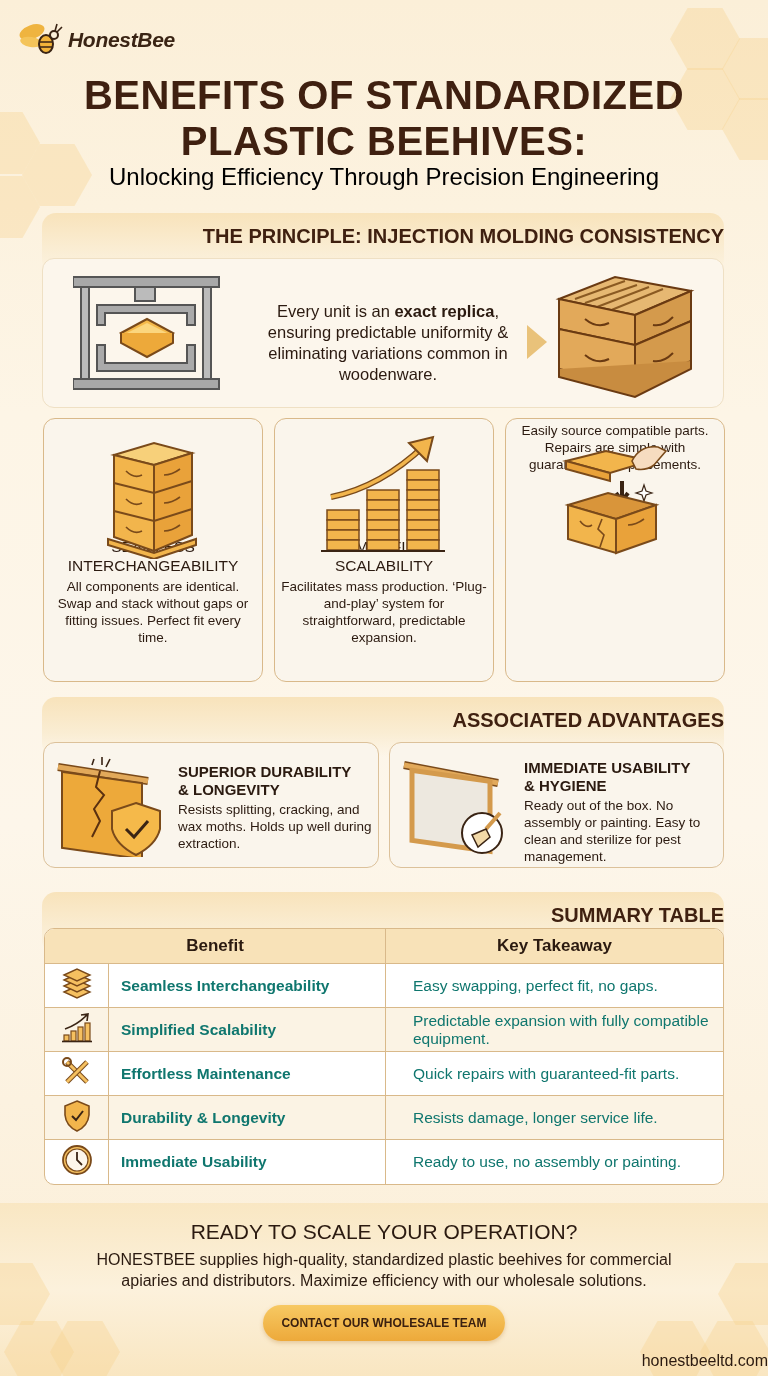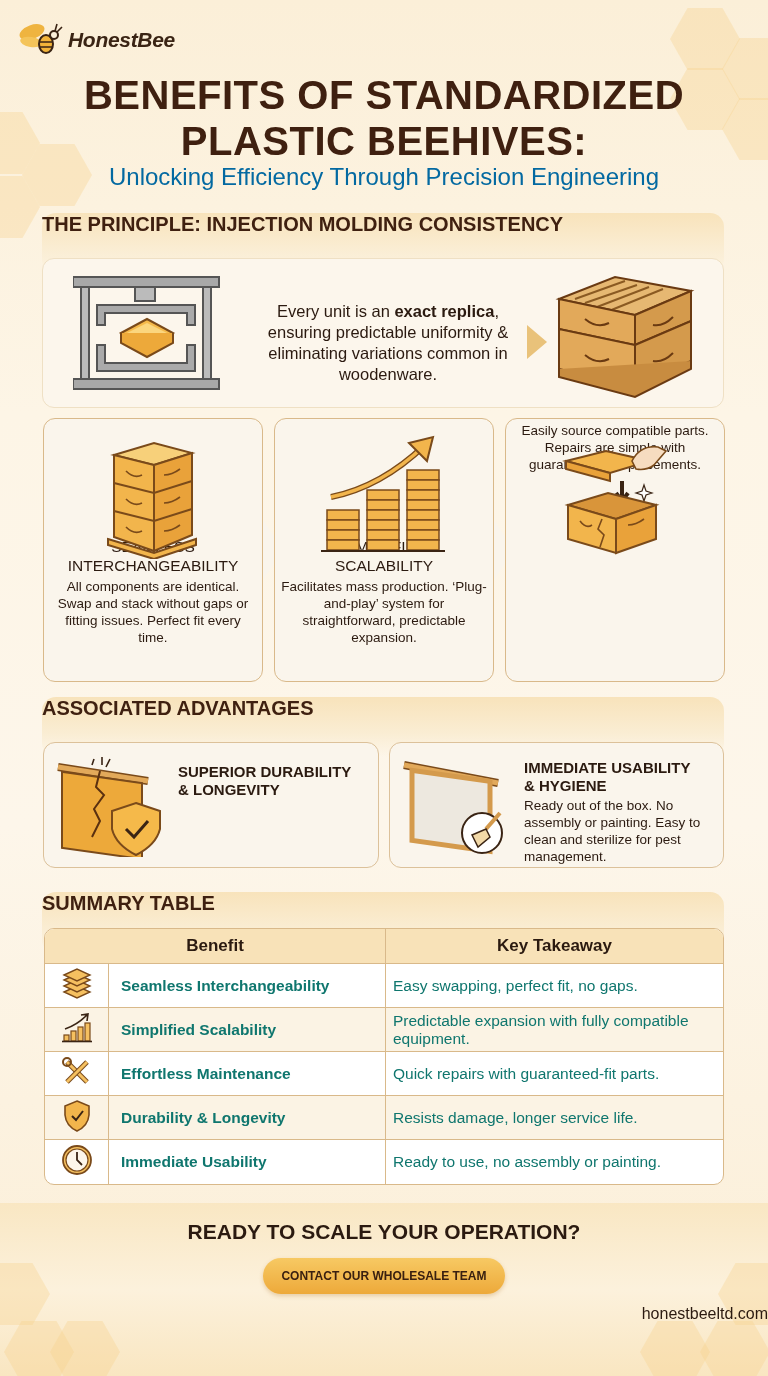--- a/index.html
+++ b/index.html
@@ -22,29 +22,30 @@
     display: flex; align-items: center; gap: 4px; font-style: italic;
   }
   .logo-text { font-size: 21px; font-weight: bold; color: #3a2414; letter-spacing: -0.3px; }
   .title {
     position: absolute; left: 0; right: 0; top: 72px;
     text-align: center; font-size: 40px; font-weight: bold;
     color: #3f2010; line-height: 46px; letter-spacing: 0.5px;
   }
   .subtitle {
     position: absolute; left: 0; right: 0; top: 163px;
-    text-align: center; font-size: 24px; color: #0369a1;
+    text-align: center; font-size: 24px; color: #000000;
   }
   .section {
     position: absolute; left: 42px; width: 682px;
     border-radius: 14px;
     background: linear-gradient(180deg, #f8e3bb 0%, #faedd3 60%, rgba(250,237,211,0) 100%);
   }
   .section-title {
-    text-align: left; font-size: 20px; font-weight: bold; color: #3f2010;
+    text-align: right; font-size: 20px; font-weight: bold; color: #3f2010;
+    padding-top: 12px;
   }
   .principle-card {
     position: absolute; left: 42px; top: 258px; width: 682px; height: 150px;
     background: #fcf6ec; border-radius: 12px;
     border: 1px solid #efe0c4;
   }
   .principle-text {
     position: absolute; left: 220px; top: 42px; width: 250px;
     text-align: center; font-size: 16.5px; line-height: 21px; color: #2b1a10;
   }
@@ -79,27 +80,27 @@
   }
   table.summary th.col-key { border-left: 1.5px solid #d9b98a; }
   table.summary td {
     height: 44px; font-size: 15.5px; color: #0f766e;
     border-bottom: 1.5px solid #d9b98a;
   }
   table.summary tr:last-child td { border-bottom: none; }
   table.summary tr:nth-child(even) td { background: #fbf3e4; }
   td.icon-cell { width: 64px; text-align: center; border-right: 1.5px solid #d9b98a; }
   td.benefit-cell { width: 276px; padding-left: 12px; font-weight: bold; }
-  td.key-cell { padding-left: 7px; border-left: 1.5px solid #d9b98a; line-height: 18px; }
+  td.key-cell { padding-left: 27px; border-left: 1.5px solid #d9b98a; line-height: 18px; }
   .cta {
     position: absolute; left: 0; right: 0; top: 1203px; height: 173px;
     background: linear-gradient(180deg, #f9e7c3 0%, #fcf1dc 50%, #f9e6c1 100%);
     text-align: center;
   }
-  .cta h2 { font-size: 21px; font-weight: bold; color: #2b1a10; margin-top: 17px; }
+  .cta h2 { font-size: 21px; font-weight: normal; color: #2b1a10; margin-top: 17px; }
   .cta p { font-size: 16px; line-height: 21px; color: #2b1a10; margin-top: 5px; }
   .cta-button {
     display: inline-block; margin-top: 14px; padding: 0 18px; height: 36px; line-height: 36px;
     border-radius: 18px;
     background: linear-gradient(180deg, #f7c963 0%, #eda93a 100%);
     font-size: 12px; font-weight: bold; color: #3a2010;
     box-shadow: 0 2px 4px rgba(180,120,40,0.3);
     border: none; cursor: pointer; font-family: "Liberation Sans", sans-serif;
   }
   .cta-url { display: block; font-size: 16px; color: #2b1a10; margin-top: 11px; }
@@ -235,20 +236,21 @@
   <svg class="ic" style="left:12px;top:14px;" width="112" height="100" viewBox="0 0 112 100">
     <path d="M2 10 L92 24" stroke="#7a4a1a" stroke-width="8"></path>
     <path d="M2 10 L92 24" stroke="#e2a95a" stroke-width="5"></path>
     <rect x="6" y="14" width="80" height="76" fill="#eda93a" stroke="#7a4a1a" stroke-width="2" transform="skewY(8)"></rect>
     <path d="M44 14 L40 30 L48 38 L38 52 L44 64 L36 80" stroke="#5a3010" stroke-width="2" fill="none"></path>
     <path d="M38 2 L36 8 M46 0 L46 8 M54 2 L50 10" stroke="#3a2414" stroke-width="1.6"></path>
     <path d="M80 46 L104 54 V72 Q100 88 80 98 Q60 88 56 72 V54 Z" fill="#f5b94a" stroke="#7a4a1a" stroke-width="2"></path>
     <path d="M70 72 L78 80 L92 64" stroke="#3a2414" stroke-width="3" fill="none"></path>
   </svg>
   <h4 style="left:134px;top:20px;"><span>SUPERIOR DURABILITY</span><br><span>&amp; LONGEVITY</span></h4>
+  <p style="left:134px;top:58px;width:195px;">Resists splitting, cracking, and wax moths. Holds up well during extraction.</p>
 </div>
 <div class="adv-card" style="left:389px;width:335px;">
   <svg class="ic" style="left:12px;top:14px;" width="112" height="100" viewBox="0 0 112 100">
     <path d="M2 8 L96 26" stroke="#7a4a1a" stroke-width="8"></path>
     <path d="M2 8 L96 26" stroke="#e2a95a" stroke-width="5"></path>
     <rect x="10" y="12" width="78" height="70" fill="#ede8df" stroke="#d49a4c" stroke-width="5" transform="skewY(8)"></rect>
     <circle cx="80" cy="76" r="20" fill="#fff" stroke="#3a2414" stroke-width="2"></circle>
     <path d="M84 72 L98 56" stroke="#d49a4c" stroke-width="4"></path>
     <path d="M70 78 L84 72 L88 80 L76 90 Z" fill="#f2d9a8" stroke="#3a2414" stroke-width="1.5"></path>
   </svg>
@@ -335,15 +337,16 @@
 </table>
 
 <div class="cta">
   <div class="hex" style="left:-20px;top:60px;"></div>
   <div class="hex" style="left:4px;top:118px;"></div>
   <div class="hex" style="left:50px;top:118px;"></div>
   <div class="hex" style="left:718px;top:60px;"></div>
   <div class="hex" style="left:640px;top:118px;"></div>
   <div class="hex" style="left:700px;top:118px;"></div>
   <h2 style="position:relative;">READY TO SCALE YOUR OPERATION?</h2>
+  <p style="position:relative;width:620px;margin-left:auto;margin-right:auto;">HONESTBEE supplies high-quality, standardized plastic beehives for commercial apiaries and distributors. Maximize efficiency with our wholesale solutions.</p>
   <button class="cta-button" style="position:relative;">CONTACT OUR WHOLESALE TEAM</button>
   <a class="cta-url" style="position:relative;text-align:right;">honestbeeltd.com</a>
 </div>
 
 </body></html>

